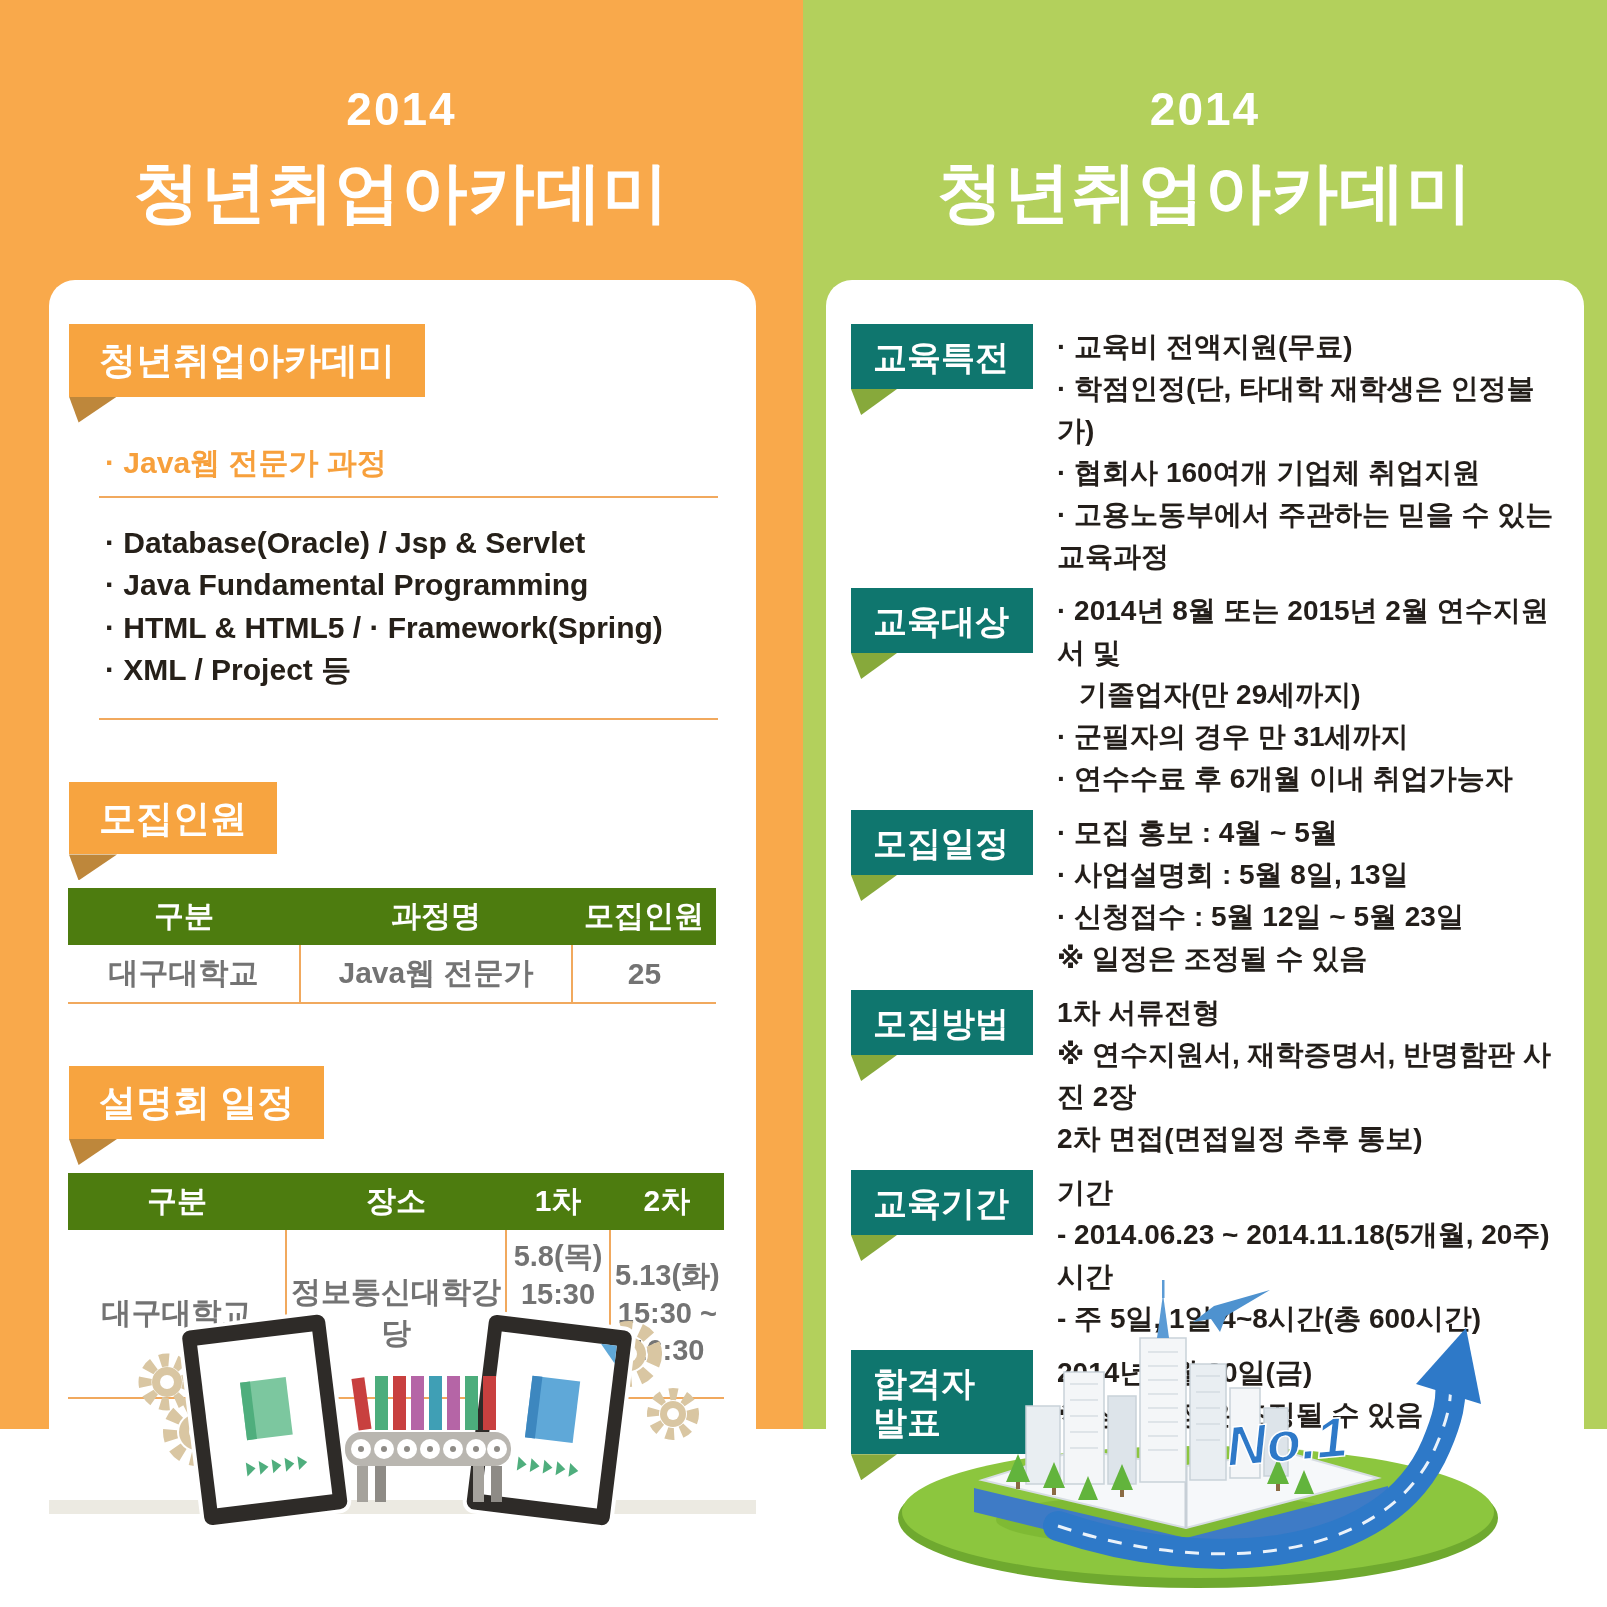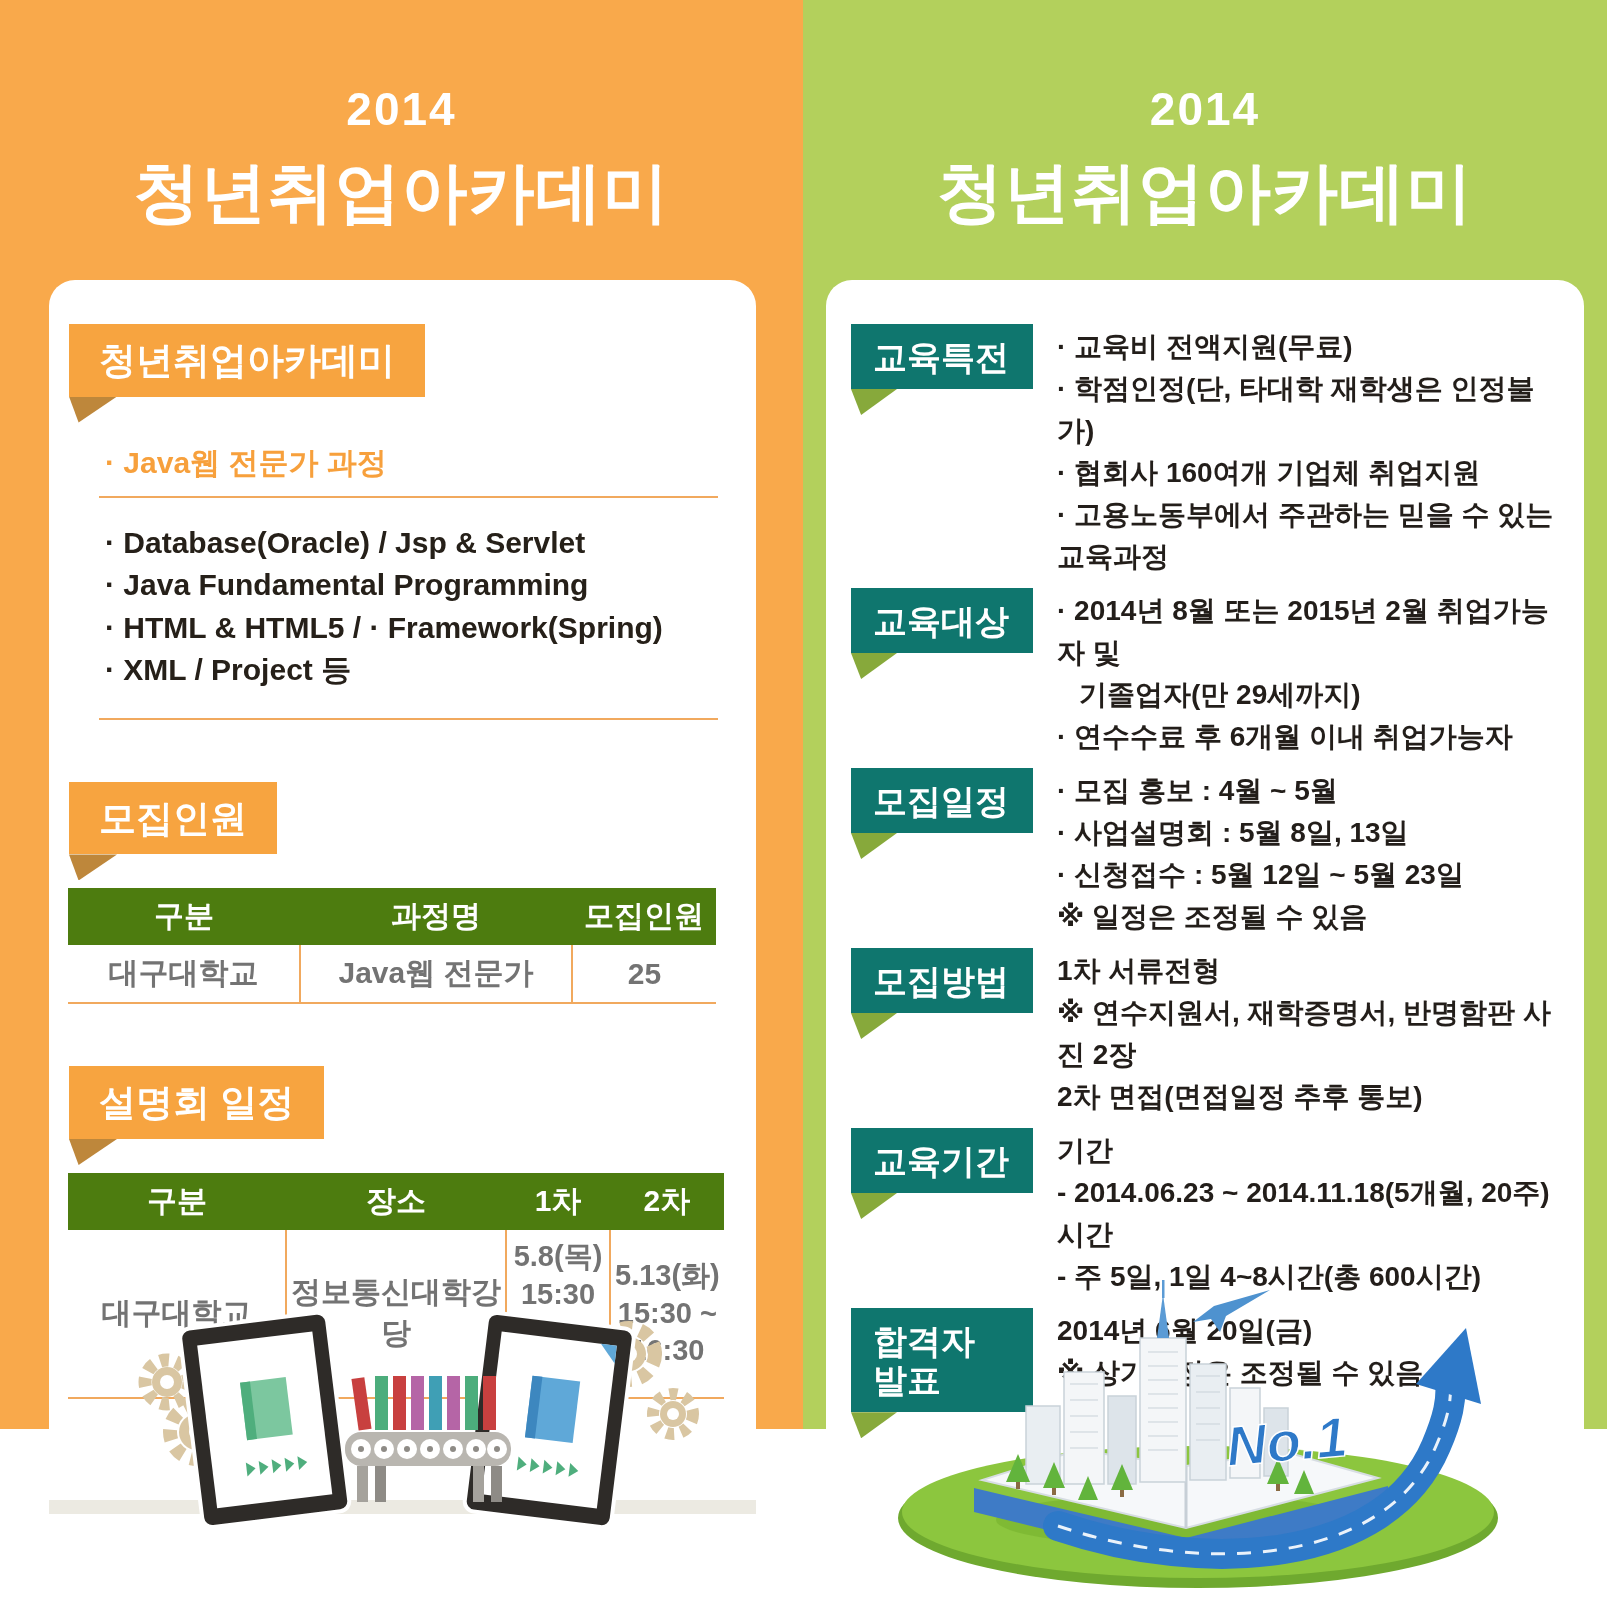--- a/index.html
+++ b/index.html
@@ -239,22 +239,23 @@
         <div class="r-line">· 교육비 전액지원(무료)</div>
         <div class="r-line">· 학점인정(단, 타대학 재학생은 인정불가)</div>
         <div class="r-line">· 협회사 160여개 기업체 취업지원</div>
         <div class="r-line">· 고용노동부에서 주관하는 믿을 수 있는 교육과정</div>
       </div>
     </div>
 
     <div class="r-section">
       <div class="sec-badge green r-badge">교육대상</div>
       <div class="r-content">
-        <div class="r-line">· 2014년 8월 또는 2015년 2월 취업가능자 및</div>
+        <div class="r-line">· 2014년 8월 또는 2015년 2월 연수지원서 및</div>
         <div class="r-line cont">기졸업자(만 29세까지)</div>
+        <div class="r-line">· 군필자의 경우 만 31세까지</div>
         <div class="r-line">· 연수수료 후 6개월 이내 취업가능자</div>
       </div>
     </div>
 
     <div class="r-section">
       <div class="sec-badge green r-badge">모집일정</div>
       <div class="r-content">
         <div class="r-line">· 모집 홍보 : 4월 ~ 5월</div>
         <div class="r-line">· 사업설명회 : 5월 8일, 13일</div>
         <div class="r-line">· 신청접수 : 5월 12일 ~ 5월 23일</div>

